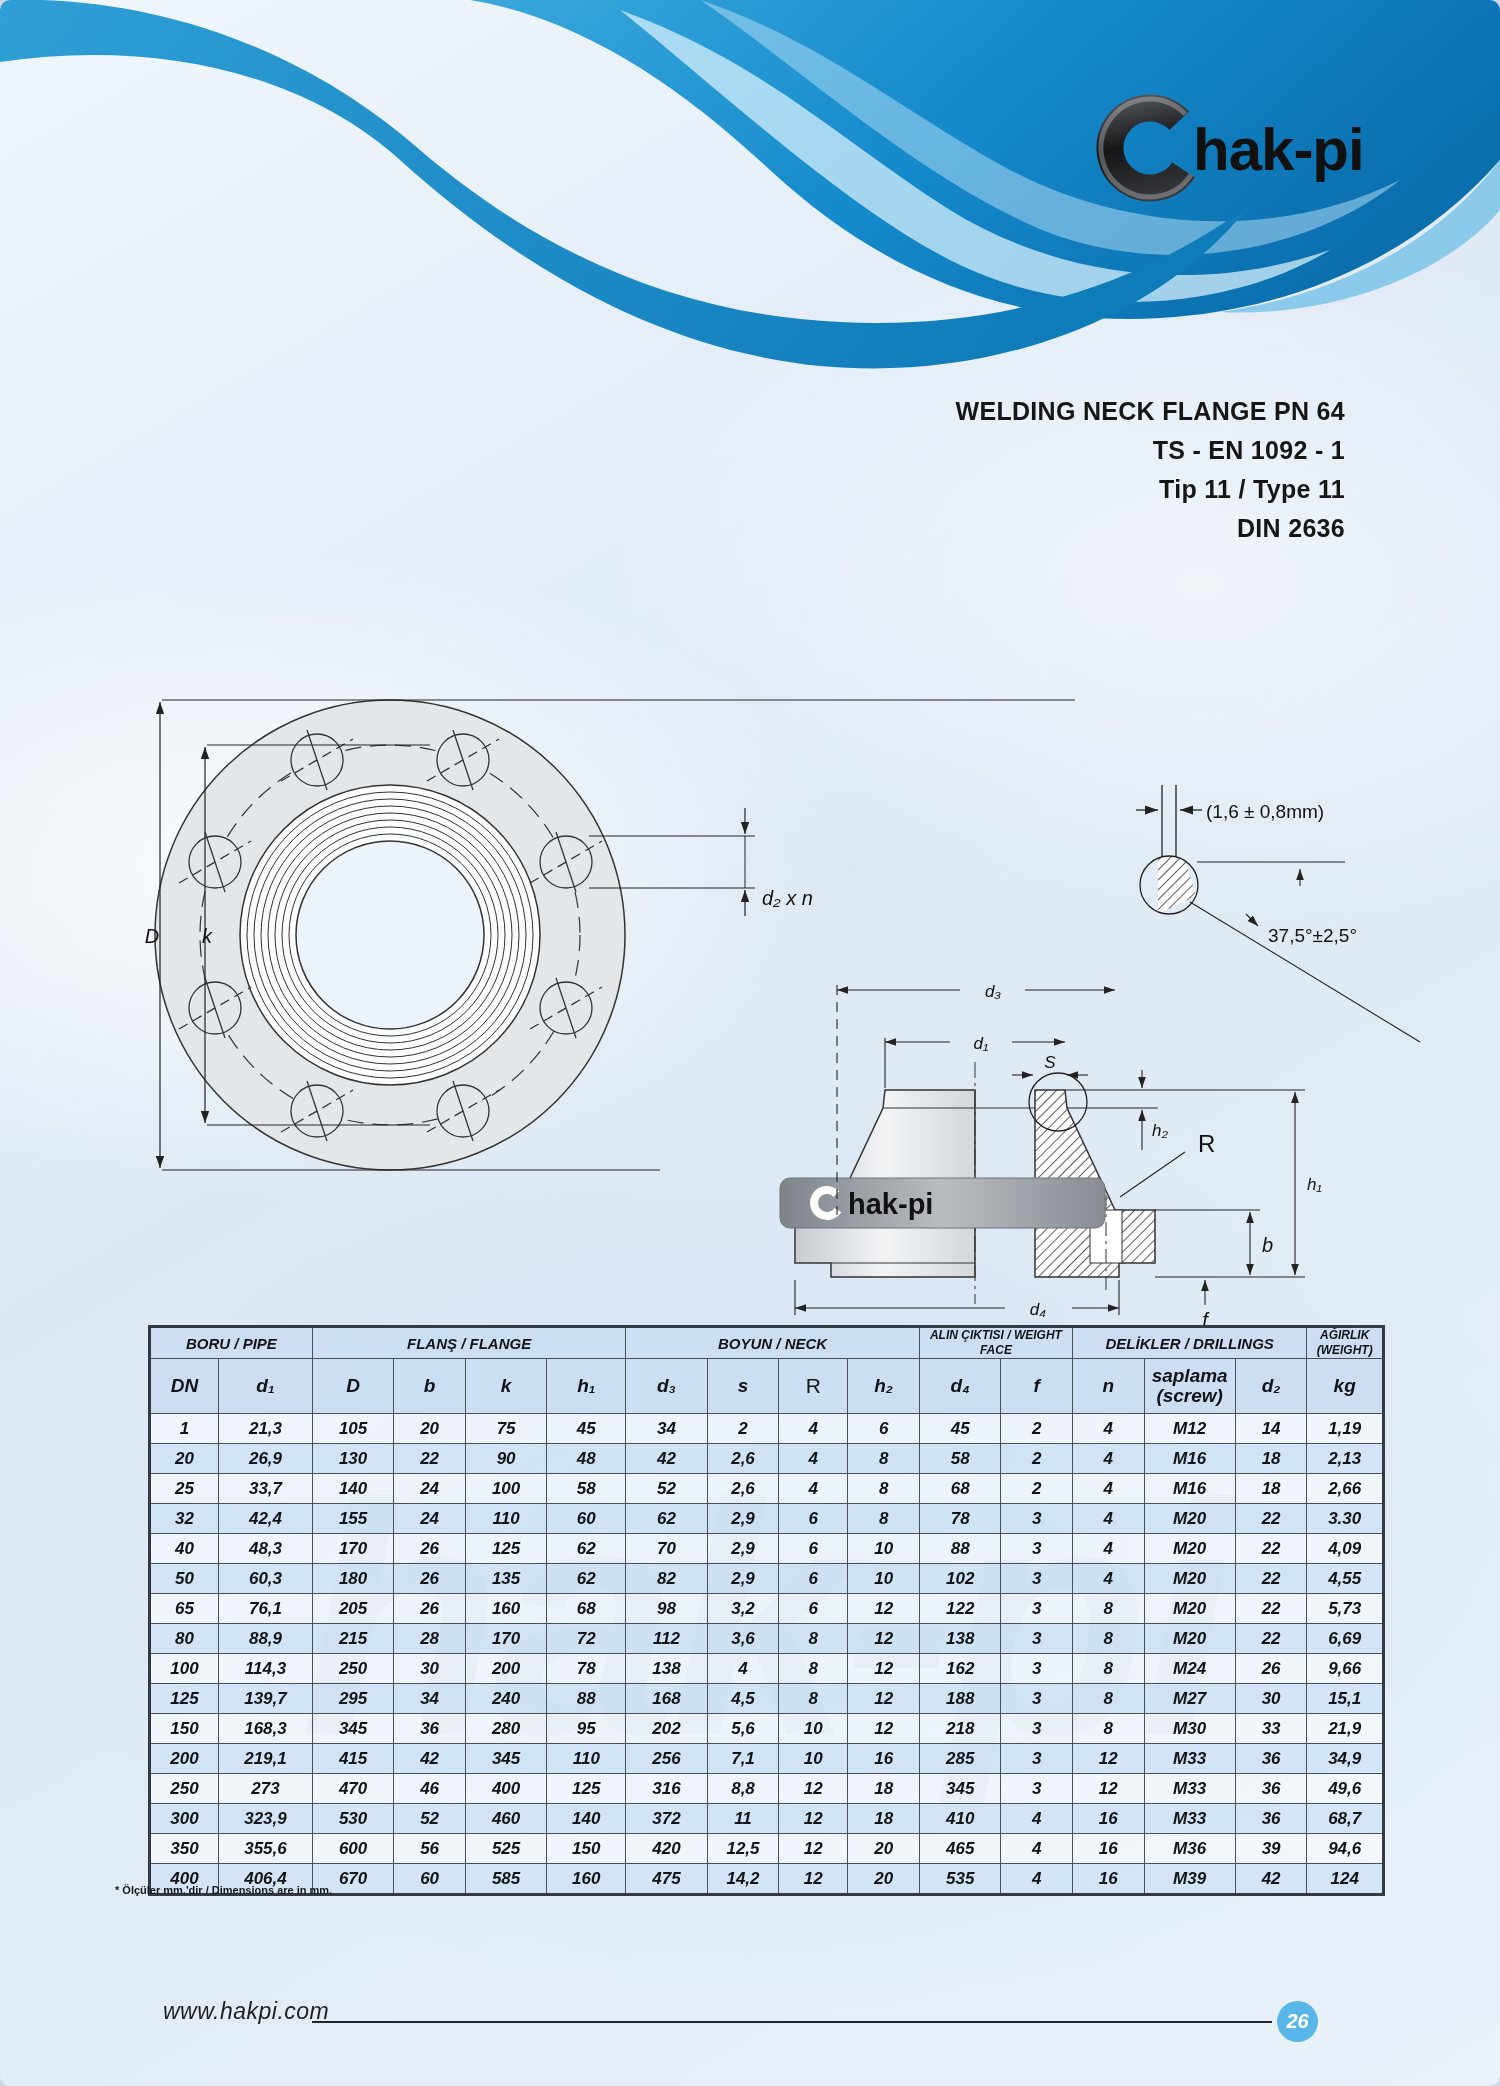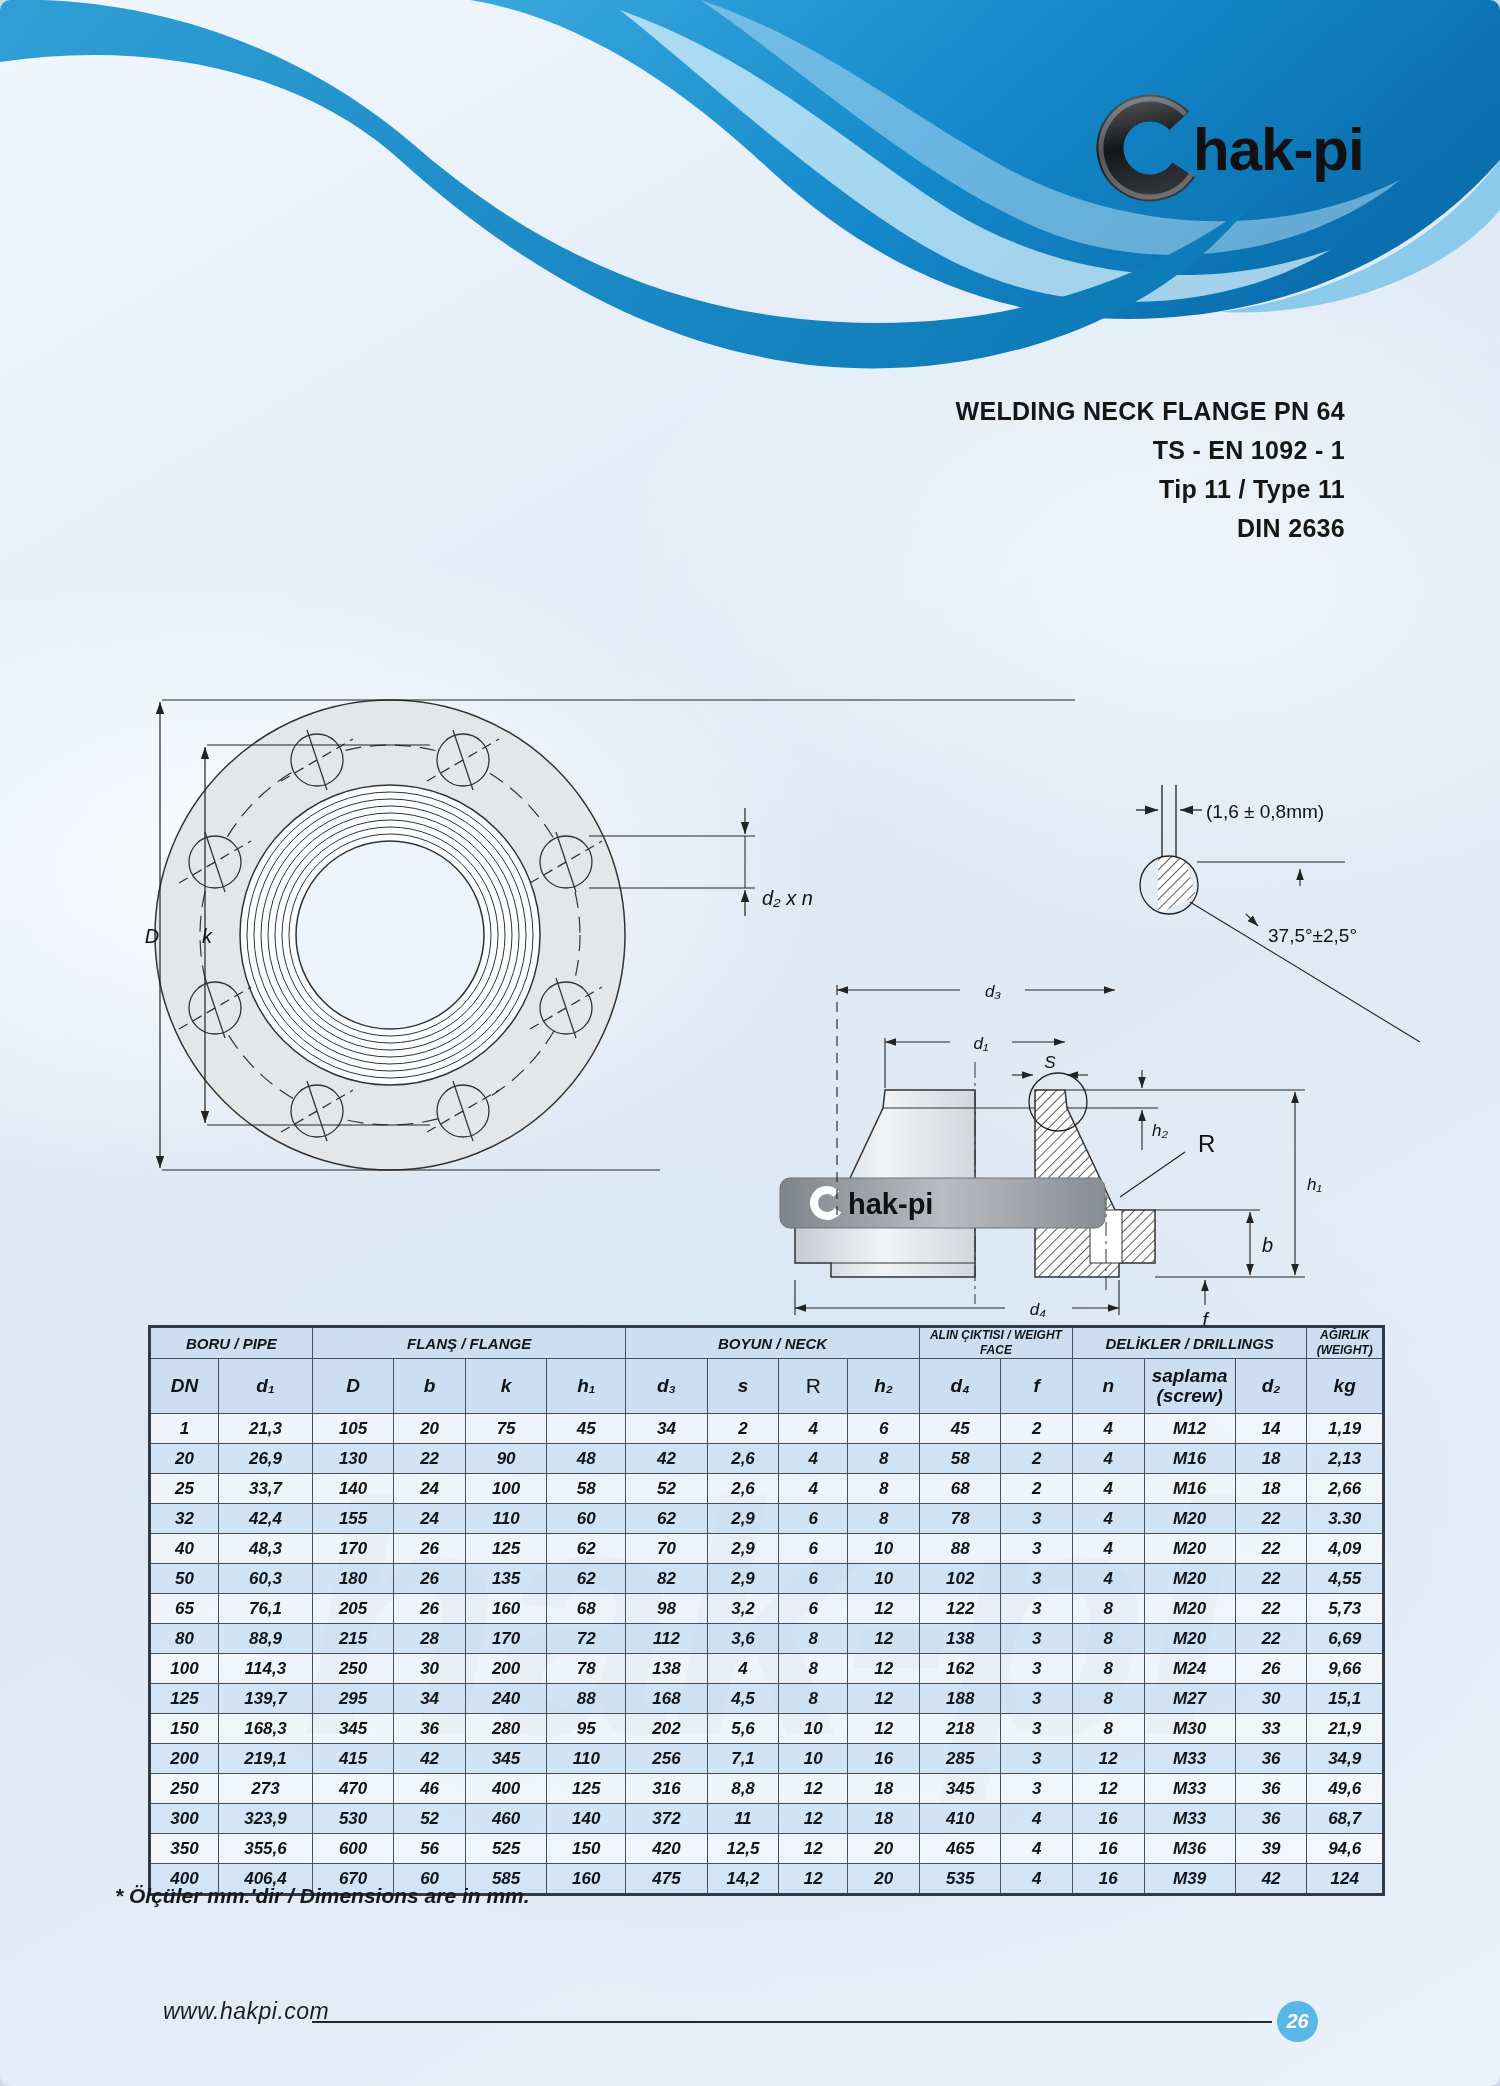--- a/index.html
+++ b/index.html
@@ -35,22 +35,22 @@
   table.spec{border:3px solid #333a44;padding-left:40px;}
   table.spec thead th{background:rgba(203,221,241,.95);}
   table.spec thead tr.grp th{height:30px;font-size:15px;white-space:pre-line;line-height:15px;}
   table.spec thead tr.grp th.small{font-size:12px;}
   table.spec thead tr.cols th{height:54px;font-size:19px;white-space:pre-line;line-height:20px;}
   table.spec thead tr.cols th.plain{font-style:normal;font-weight:normal;font-size:21px;}
   table.spec tbody td{height:29px;font-size:17px;}
   table.spec tbody tr:nth-child(odd) td{background:rgba(255,255,255,.55);}
   table.spec tbody tr:nth-child(even) td{background:rgba(206,226,245,.8);}
   
-  .note{position:absolute;left:115px;top:1884px;z-index:2;font-size:21px;font-weight:bold;
-    font-style:italic;color:#15181c;}
+  .note{position:absolute;left:115px;top:1884px;z-index:2;font-size:11px;font-weight:bold;
+    color:#15181c;}
   .footer-url{position:absolute;left:163px;top:1998px;z-index:2;font-size:23px;font-style:italic;
     color:#1b1e22;letter-spacing:.5px;cursor:pointer;}
   .footer-rule{position:absolute;left:312px;top:2021px;width:960px;height:2px;background:#23272c;z-index:2;}
   .page-badge{position:absolute;left:1277px;top:2001px;width:41px;height:41px;border-radius:50%;
     background:#58b7e8;z-index:2;display:flex;align-items:center;justify-content:center;
     color:#fff;font-weight:bold;font-style:italic;font-size:20px;}
 </style>
 </head>
 <body>
 

